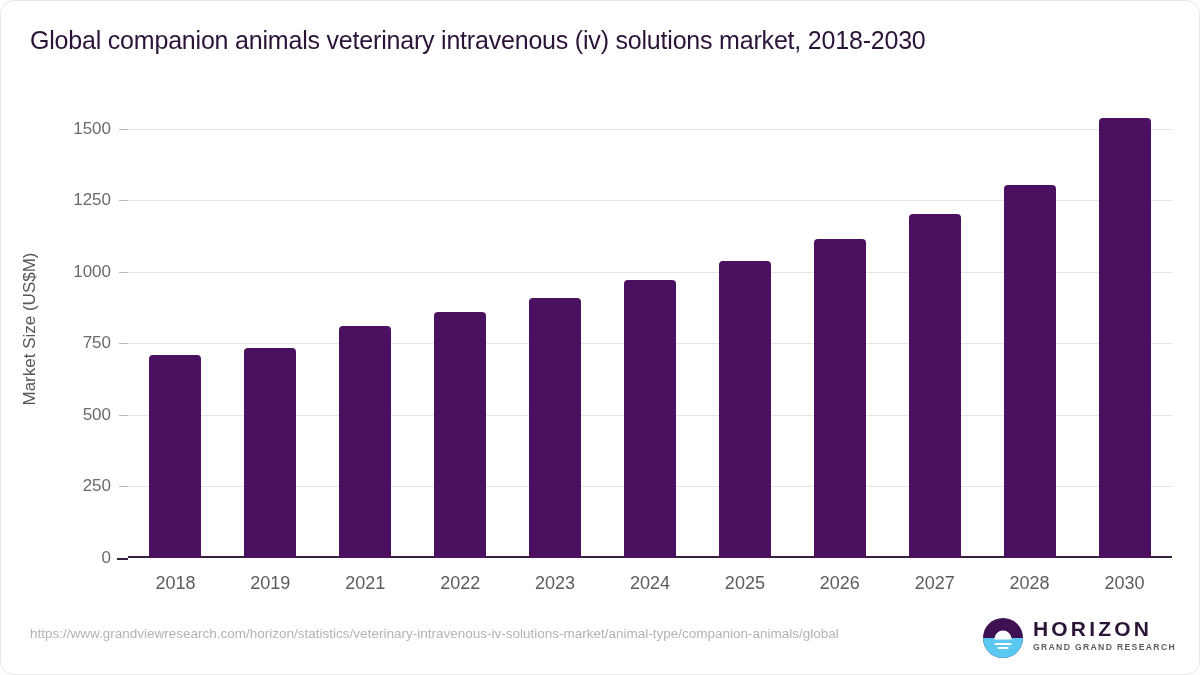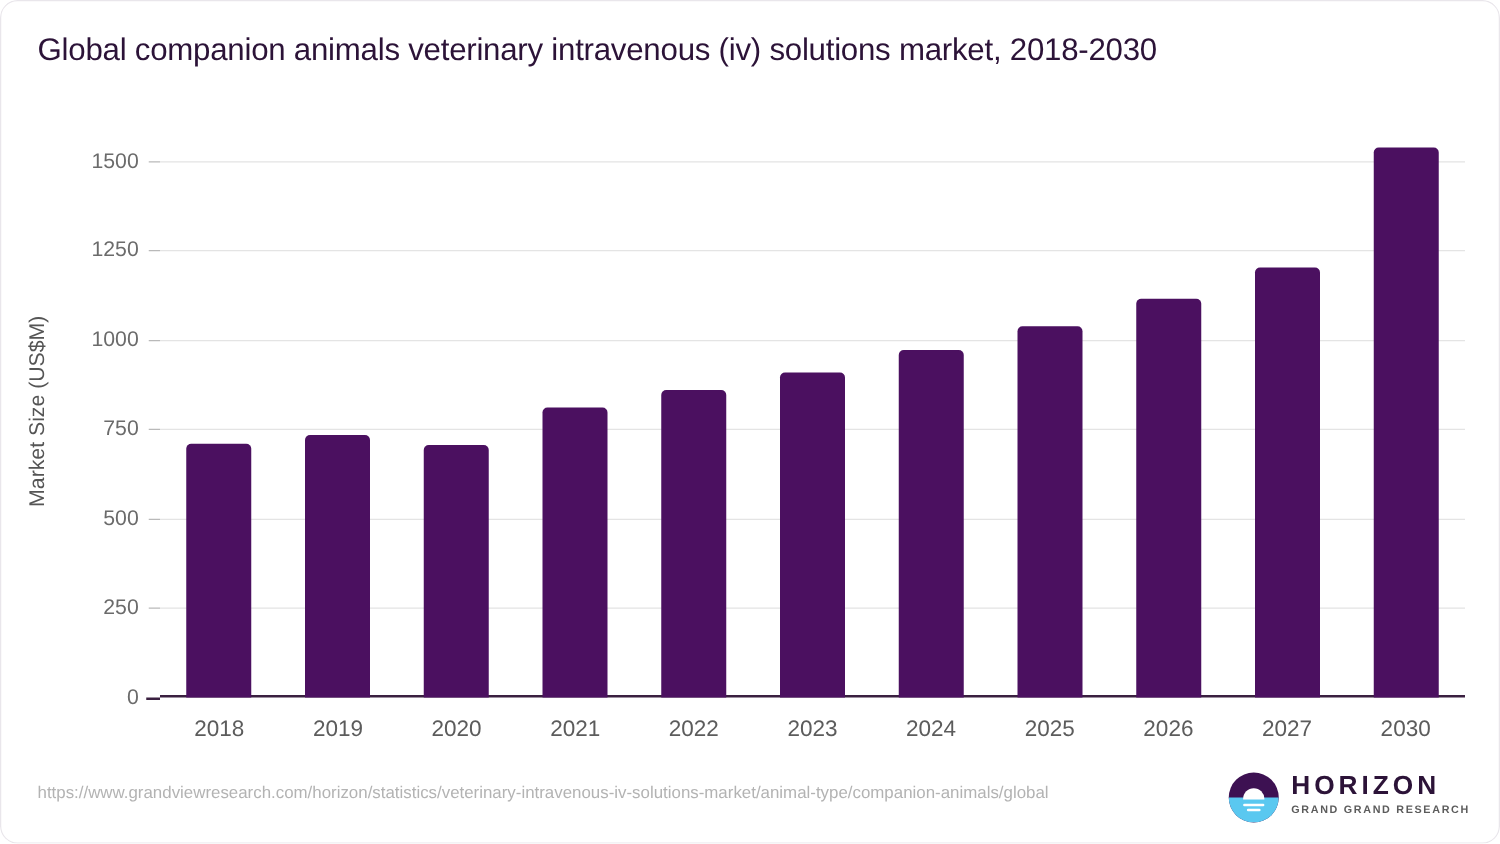--- a/index.html
+++ b/index.html
@@ -225,24 +225,20 @@
       <div class="bars" id="bars">
           <div class="bar-slot">
             <div class="bar" title="2018: 708" style="height: 202.665px; background: rgb(75, 16, 96);"></div>
             <div class="xtick-label">2018</div>
           </div>
           <div class="bar-slot">
             <div class="bar" title="2019: 735" style="height: 210.394px; background: rgb(75, 16, 96);"></div>
             <div class="xtick-label">2019</div>
           </div>
           <div class="bar-slot">
-            <div class="bar" title="2020: 707" style="height: 202.379px; background: rgb(75, 16, 96);"></div>
-            <div class="xtick-label">2020</div>
-          </div>
-          <div class="bar-slot">
             <div class="bar" title="2021: 811" style="height: 232.149px; background: rgb(75, 16, 96);"></div>
             <div class="xtick-label">2021</div>
           </div>
           <div class="bar-slot">
             <div class="bar" title="2022: 858" style="height: 245.602px; background: rgb(75, 16, 96);"></div>
             <div class="xtick-label">2022</div>
           </div>
           <div class="bar-slot">
             <div class="bar" title="2023: 908" style="height: 259.915px; background: rgb(75, 16, 96);"></div>
             <div class="xtick-label">2023</div>
@@ -255,20 +251,24 @@
             <div class="bar" title="2025: 1038" style="height: 297.127px; background: rgb(75, 16, 96);"></div>
             <div class="xtick-label">2025</div>
           </div>
           <div class="bar-slot">
             <div class="bar" title="2026: 1115" style="height: 319.169px; background: rgb(75, 16, 96);"></div>
             <div class="xtick-label">2026</div>
           </div>
           <div class="bar-slot">
             <div class="bar" title="2027: 1202" style="height: 344.072px; background: rgb(75, 16, 96);"></div>
             <div class="xtick-label">2027</div>
+          </div>
+          <div class="bar-slot">
+            <div class="bar" title="2028: 1302" style="height: 372.697px; background: rgb(75, 16, 96);"></div>
+            <div class="xtick-label">2028</div>
           </div>
           <div class="bar-slot">
             <div class="bar" title="2030: 1536" style="height: 439.68px; background: rgb(75, 16, 96);"></div>
             <div class="xtick-label">2030</div>
           </div>
         </div>
     </div>
 
   </div>
 

